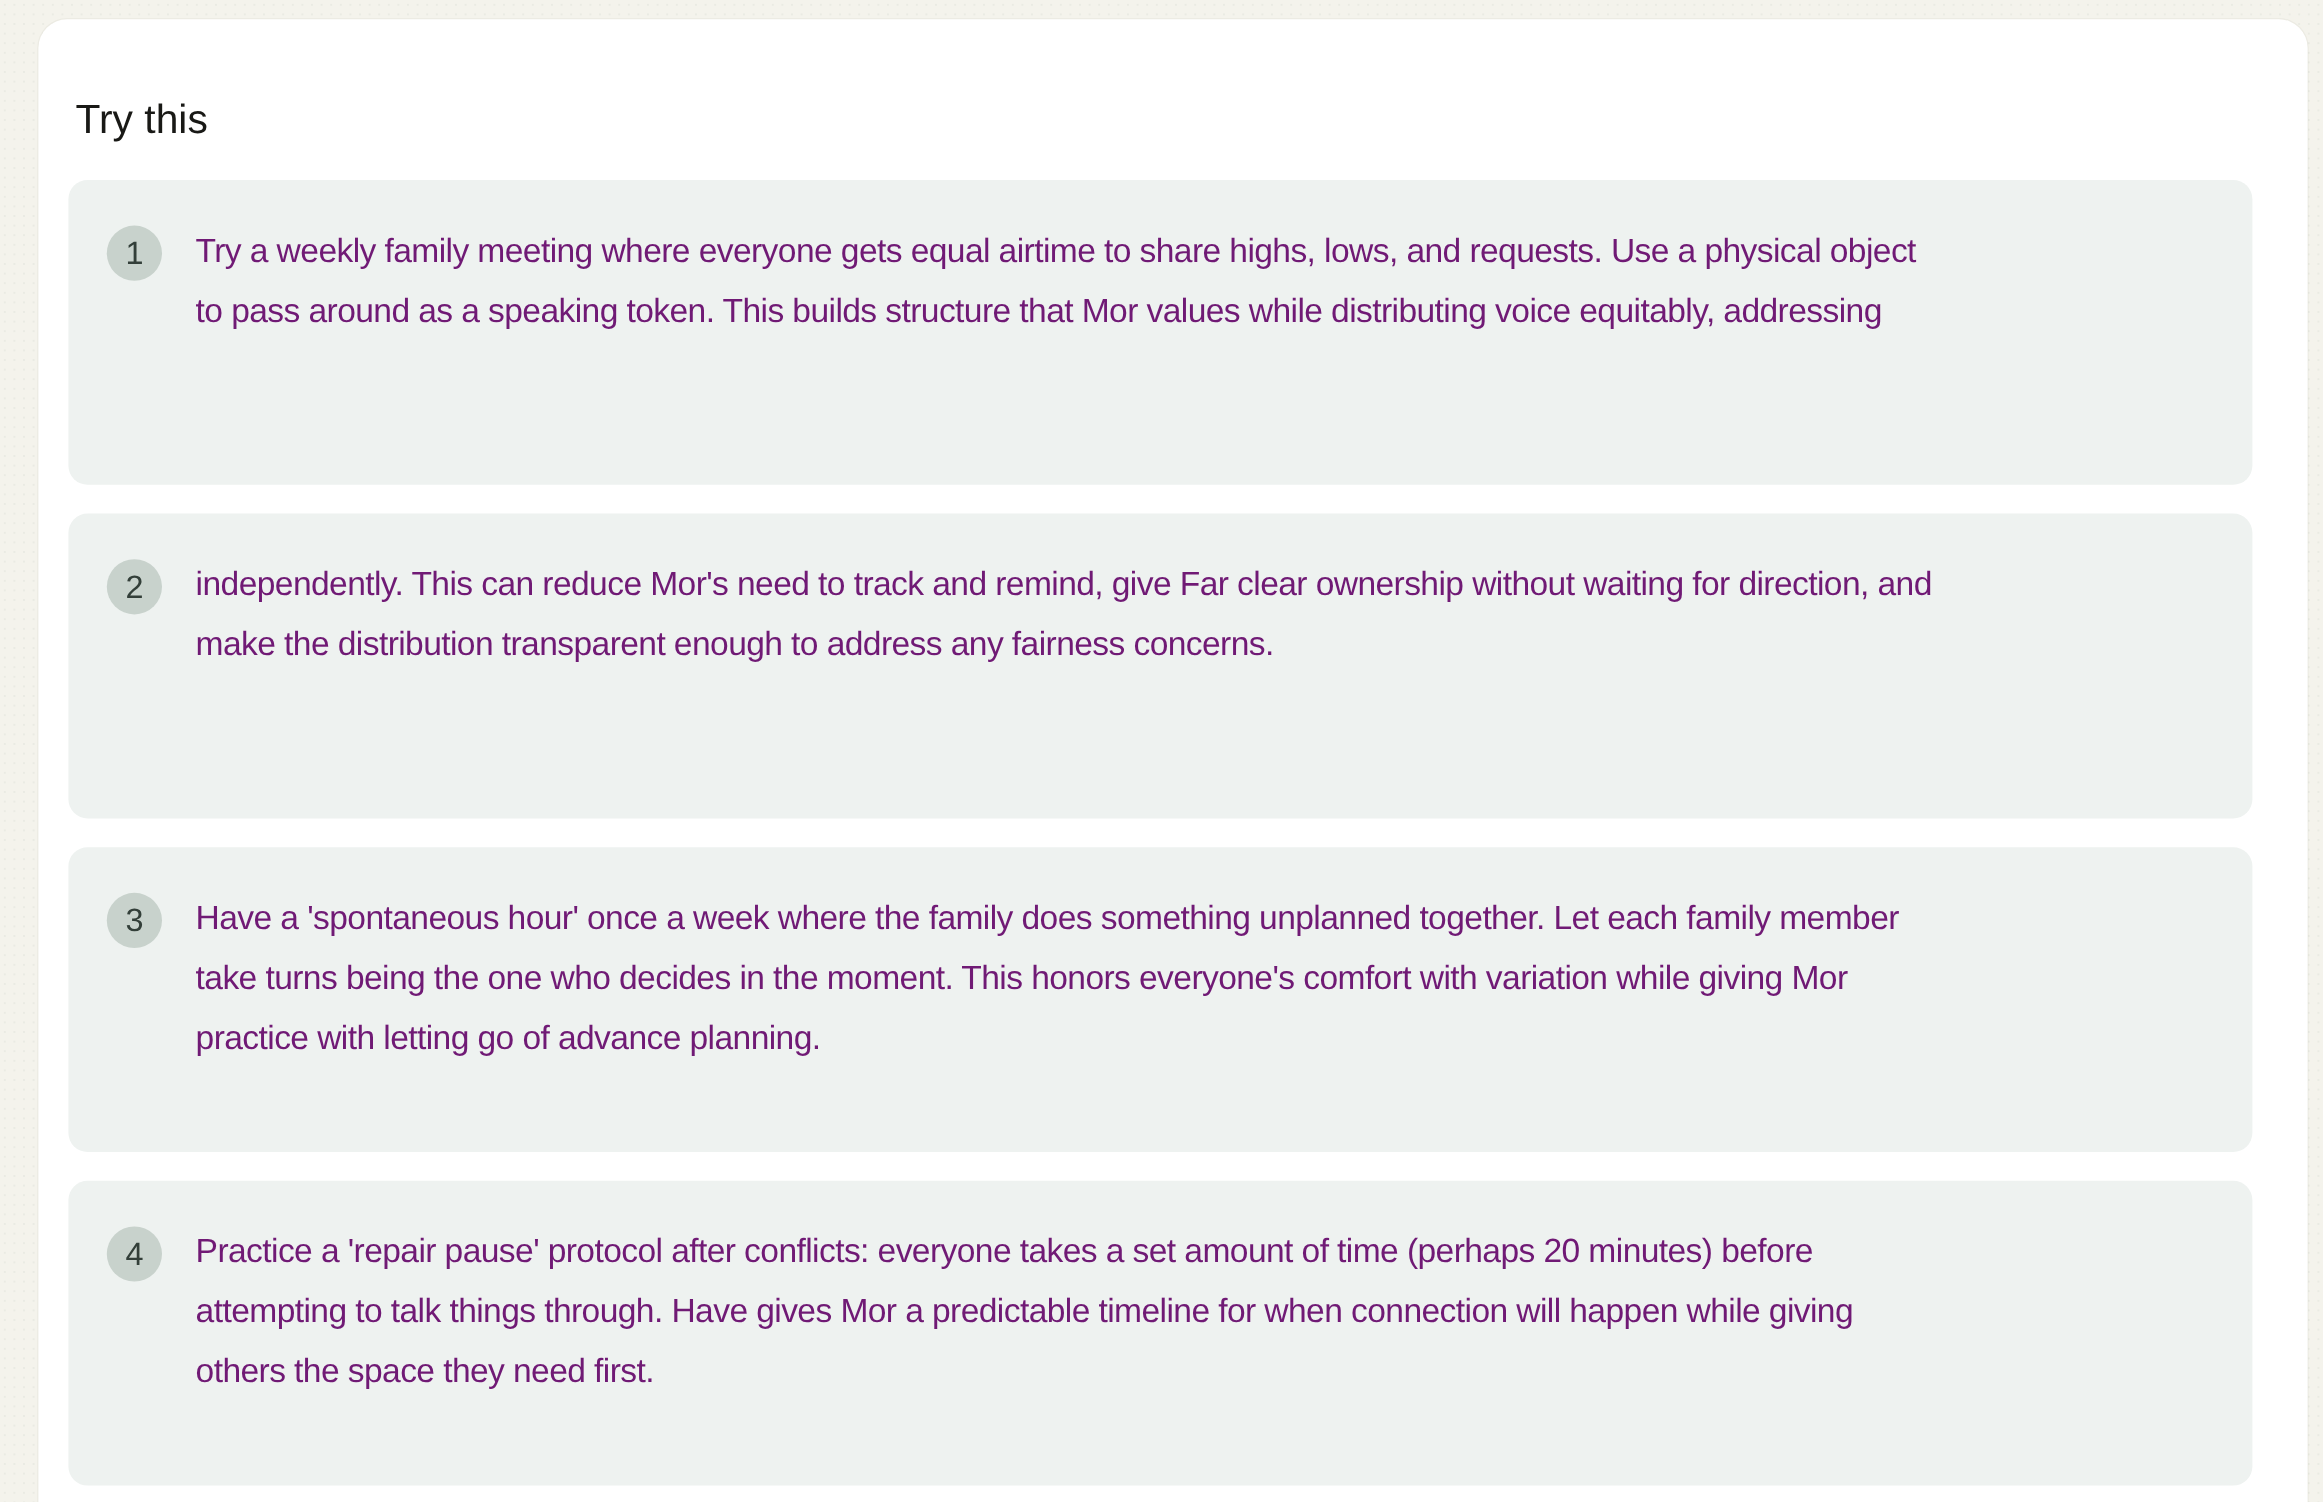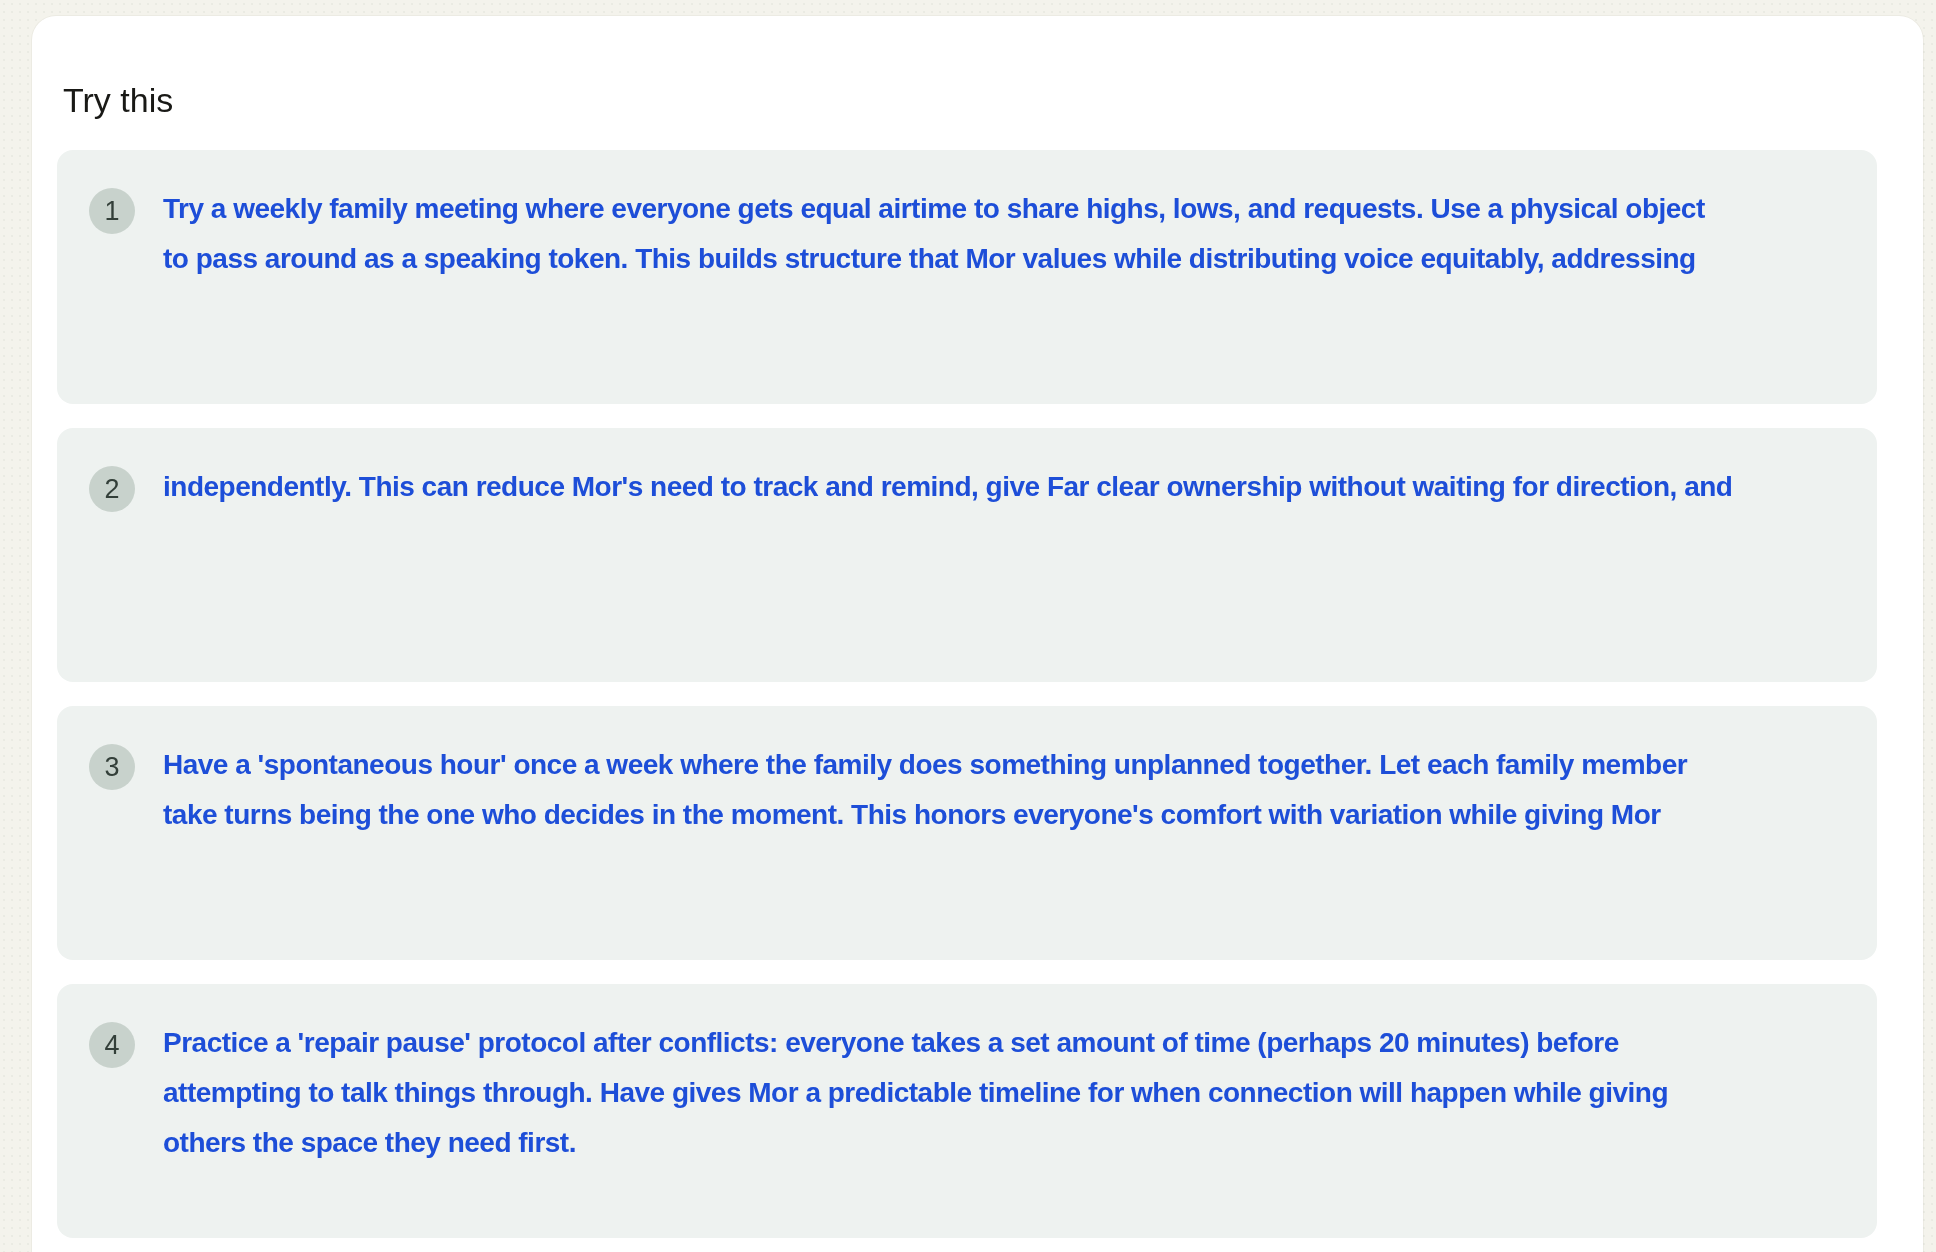--- a/index.html
+++ b/index.html
@@ -54,23 +54,22 @@
     font-size: 27px;
     font-weight: 500;
     display: flex;
     align-items: center;
     justify-content: center;
   }
   .suggestion-text {
     font-size: 28px;
     line-height: 50px;
     letter-spacing: -0.5px;
-    color: #1d4ed8;
+    color: #701a75;
     white-space: nowrap;
-    font-weight: bold;
   }
   .suggestion-text .line { white-space: nowrap; }
 </style>
 </head>
 <body>
 
 <section class="card">
   <h1 class="page-title">Try this</h1>
 
   <div class="suggestion">
@@ -78,28 +77,30 @@
     <div class="suggestion-text">
       <div class="line">Try a weekly family meeting where everyone gets equal airtime to share highs, lows, and requests. Use a physical object</div>
       <div class="line">to pass around as a speaking token. This builds structure that Mor values while distributing voice equitably, addressing</div>
     </div>
   </div>
 
   <div class="suggestion">
     <span class="badge">2</span>
     <div class="suggestion-text">
       <div class="line">independently. This can reduce Mor's need to track and remind, give Far clear ownership without waiting for direction, and</div>
+      <div class="line">make the distribution transparent enough to address any fairness concerns.</div>
     </div>
   </div>
 
   <div class="suggestion">
     <span class="badge">3</span>
     <div class="suggestion-text">
       <div class="line">Have a 'spontaneous hour' once a week where the family does something unplanned together. Let each family member</div>
       <div class="line">take turns being the one who decides in the moment. This honors everyone's comfort with variation while giving Mor</div>
+      <div class="line">practice with letting go of advance planning.</div>
     </div>
   </div>
 
   <div class="suggestion">
     <span class="badge">4</span>
     <div class="suggestion-text">
       <div class="line">Practice a 'repair pause' protocol after conflicts: everyone takes a set amount of time (perhaps 20 minutes) before</div>
       <div class="line">attempting to talk things through. Have gives Mor a predictable timeline for when connection will happen while giving</div>
       <div class="line">others the space they need first.</div>
     </div>

